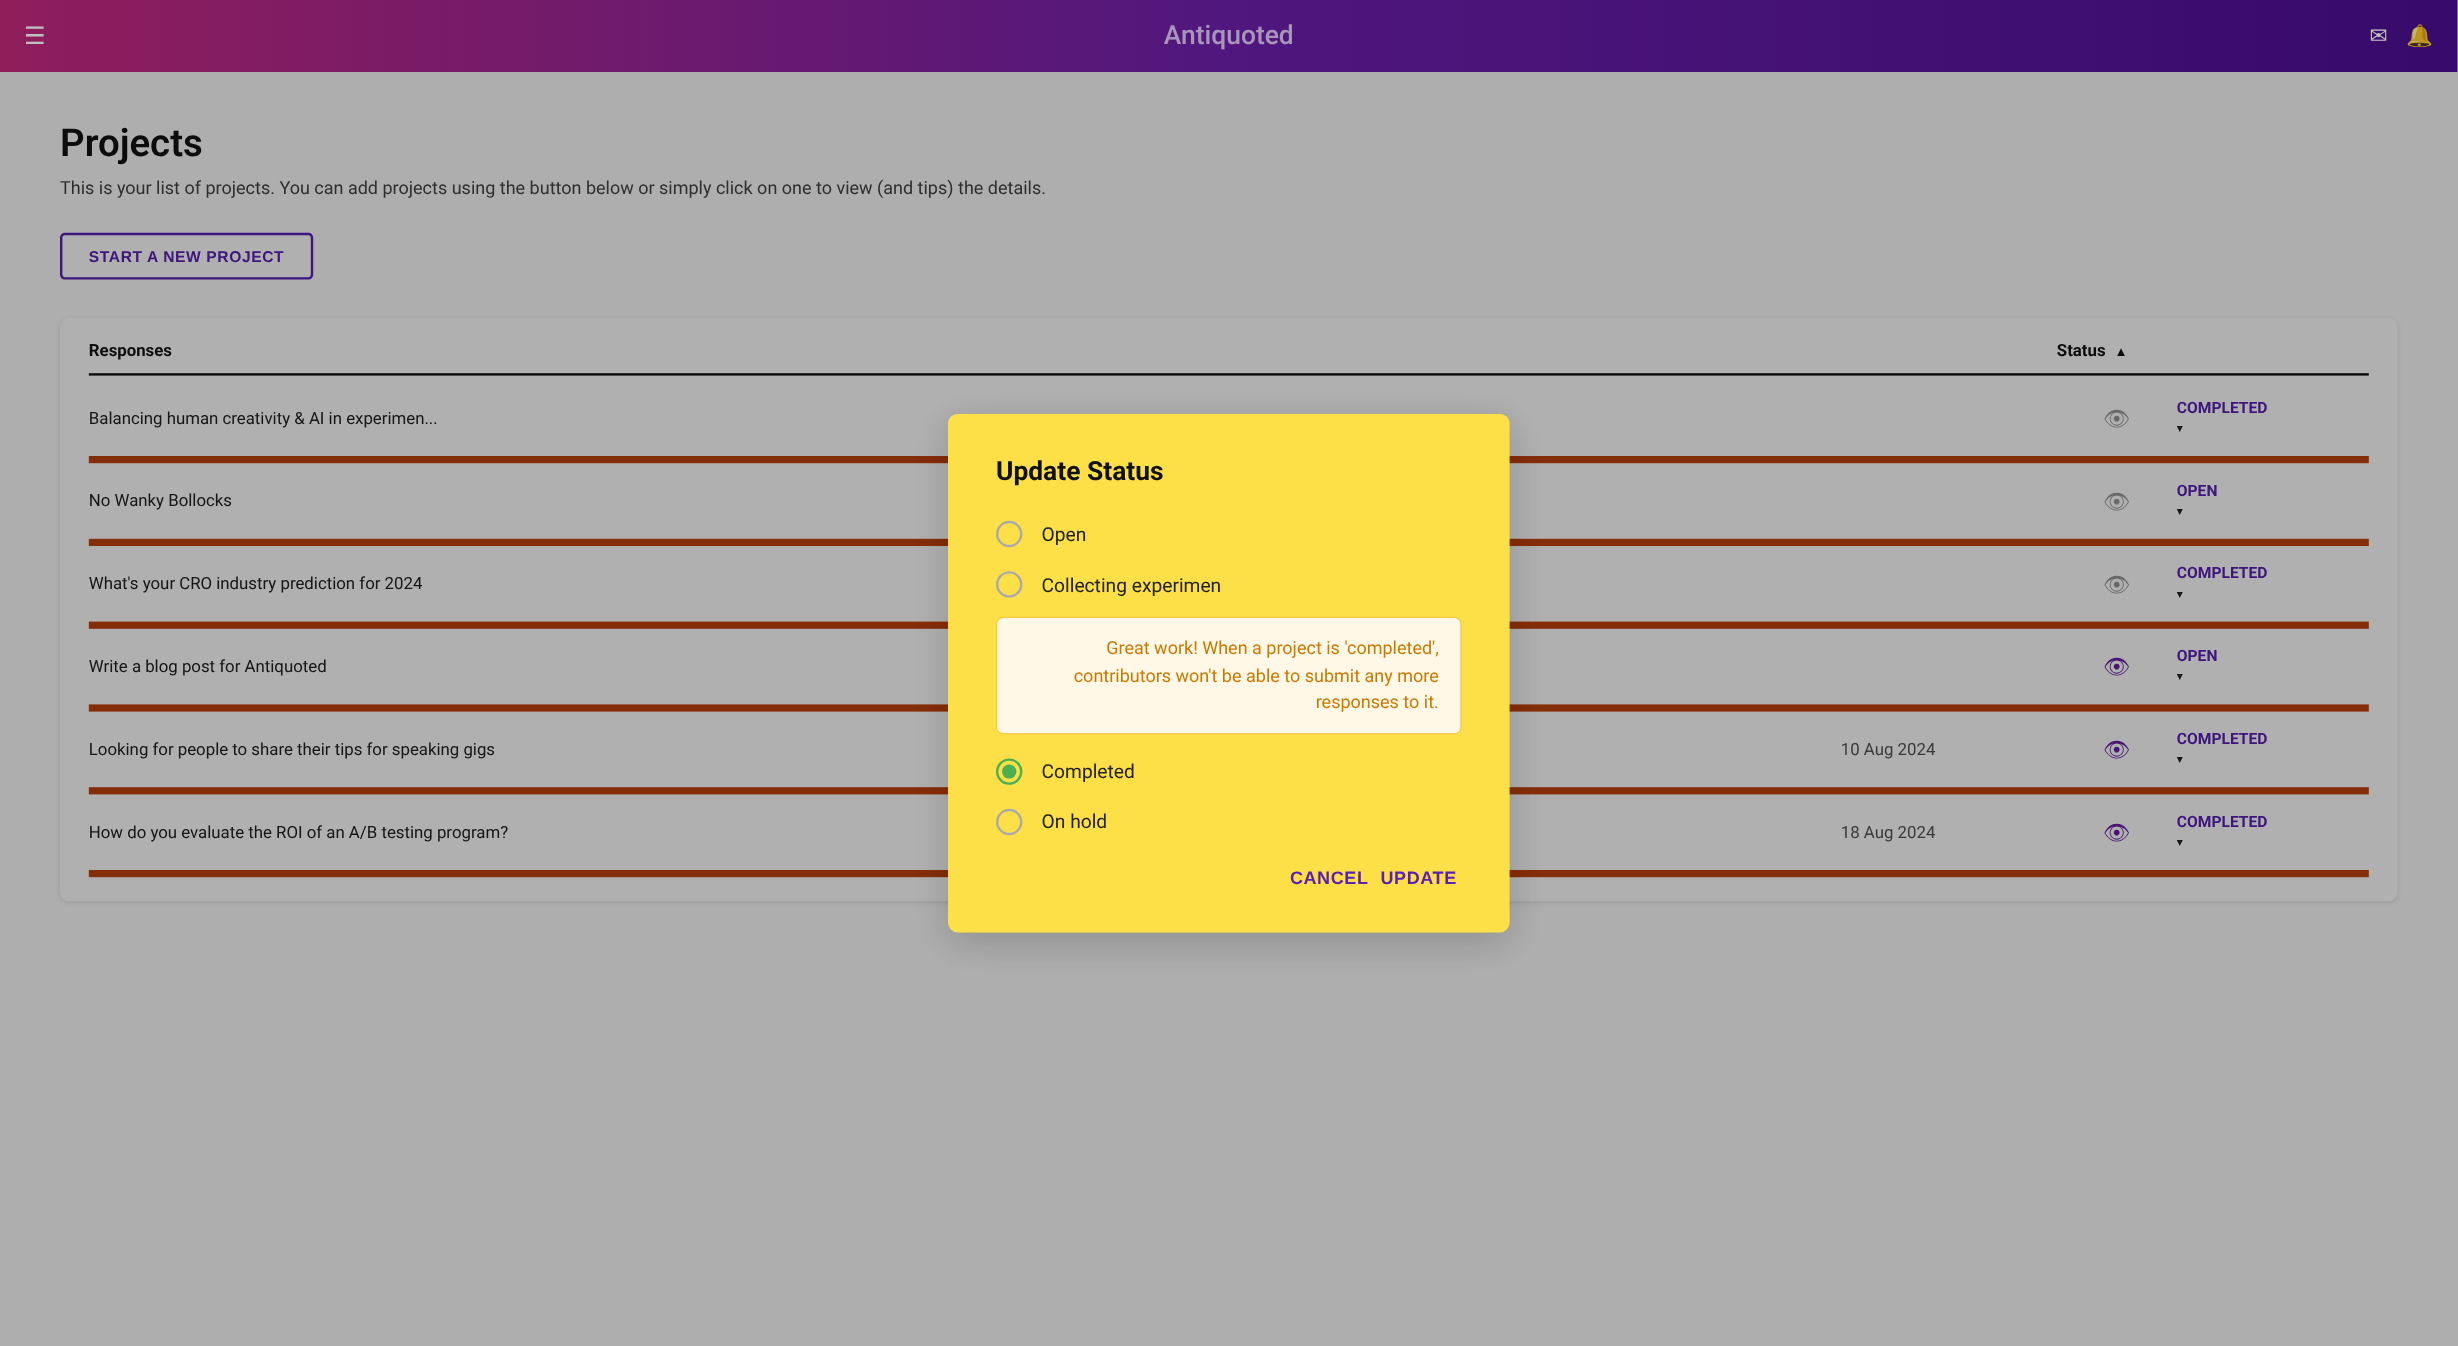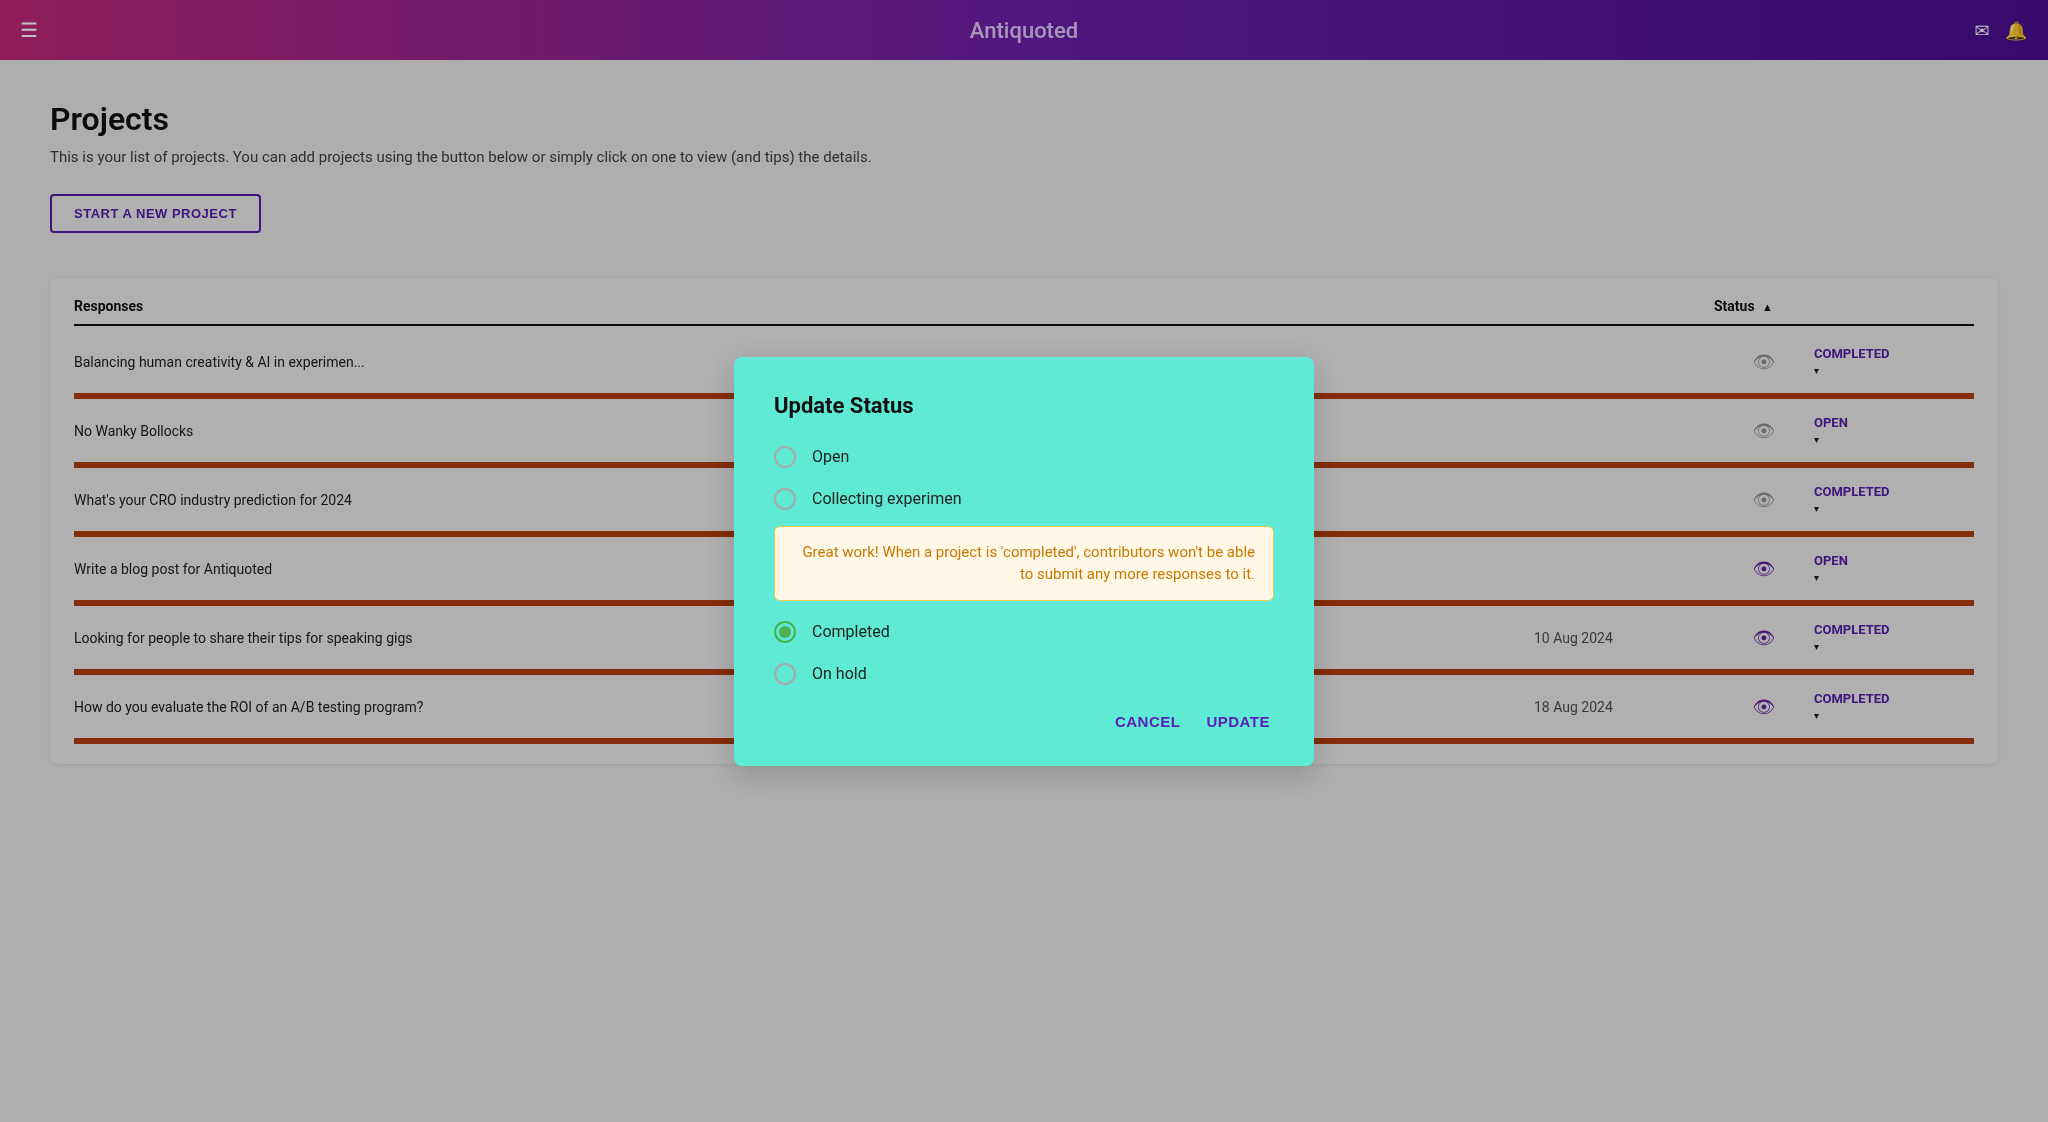--- a/index.html
+++ b/index.html
@@ -47,21 +47,21 @@
     .new-project-btn {
       border: 2px solid #5b21b6;
       background: white;
       color: #5b21b6;
       padding: 10px 22px;
       font-size: 13px;
       font-weight: 700;
       letter-spacing: 0.5px;
       cursor: pointer;
       border-radius: 4px;
-      margin-bottom: 45px;
+      margin-bottom: 32px;
     }
 
     
     .table-card {
       background: white;
       border-radius: 8px;
       padding: 20px 24px;
       box-shadow: 0 1px 4px rgba(0,0,0,0.1);
     }
     .table-header {
@@ -105,23 +105,23 @@
     .modal-overlay {
       position: fixed;
       top: 0; left: 0; right: 0; bottom: 0;
       background: rgba(0,0,0,0.25);
       display: flex;
       align-items: center;
       justify-content: center;
       z-index: 100;
     }
     .modal {
-      background: #5eead4;
+      background: #fde047;
       border-radius: 8px;
-      width: 580px;
+      width: 468px;
       padding: 36px 40px 28px 40px;
       box-shadow: 0 8px 32px rgba(0,0,0,0.18);
     }
     .modal-title {
       font-size: 22px;
       font-weight: 700;
       color: #111;
       margin-bottom: 28px;
     }
     .radio-option {
@@ -166,21 +166,21 @@
       text-align: right;
     }
     .warning-text {
       color: #c97800;
       font-size: 15px;
       line-height: 1.5;
     }
     .modal-actions {
       display: flex;
       justify-content: flex-end;
-      gap: 18px;
+      gap: 2px;
       margin-top: 18px;
     }
     .cancel-btn {
       background: none;
       border: none;
       color: #5b21b6;
       font-size: 15px;
       font-weight: 700;
       cursor: pointer;
       letter-spacing: 0.5px;

